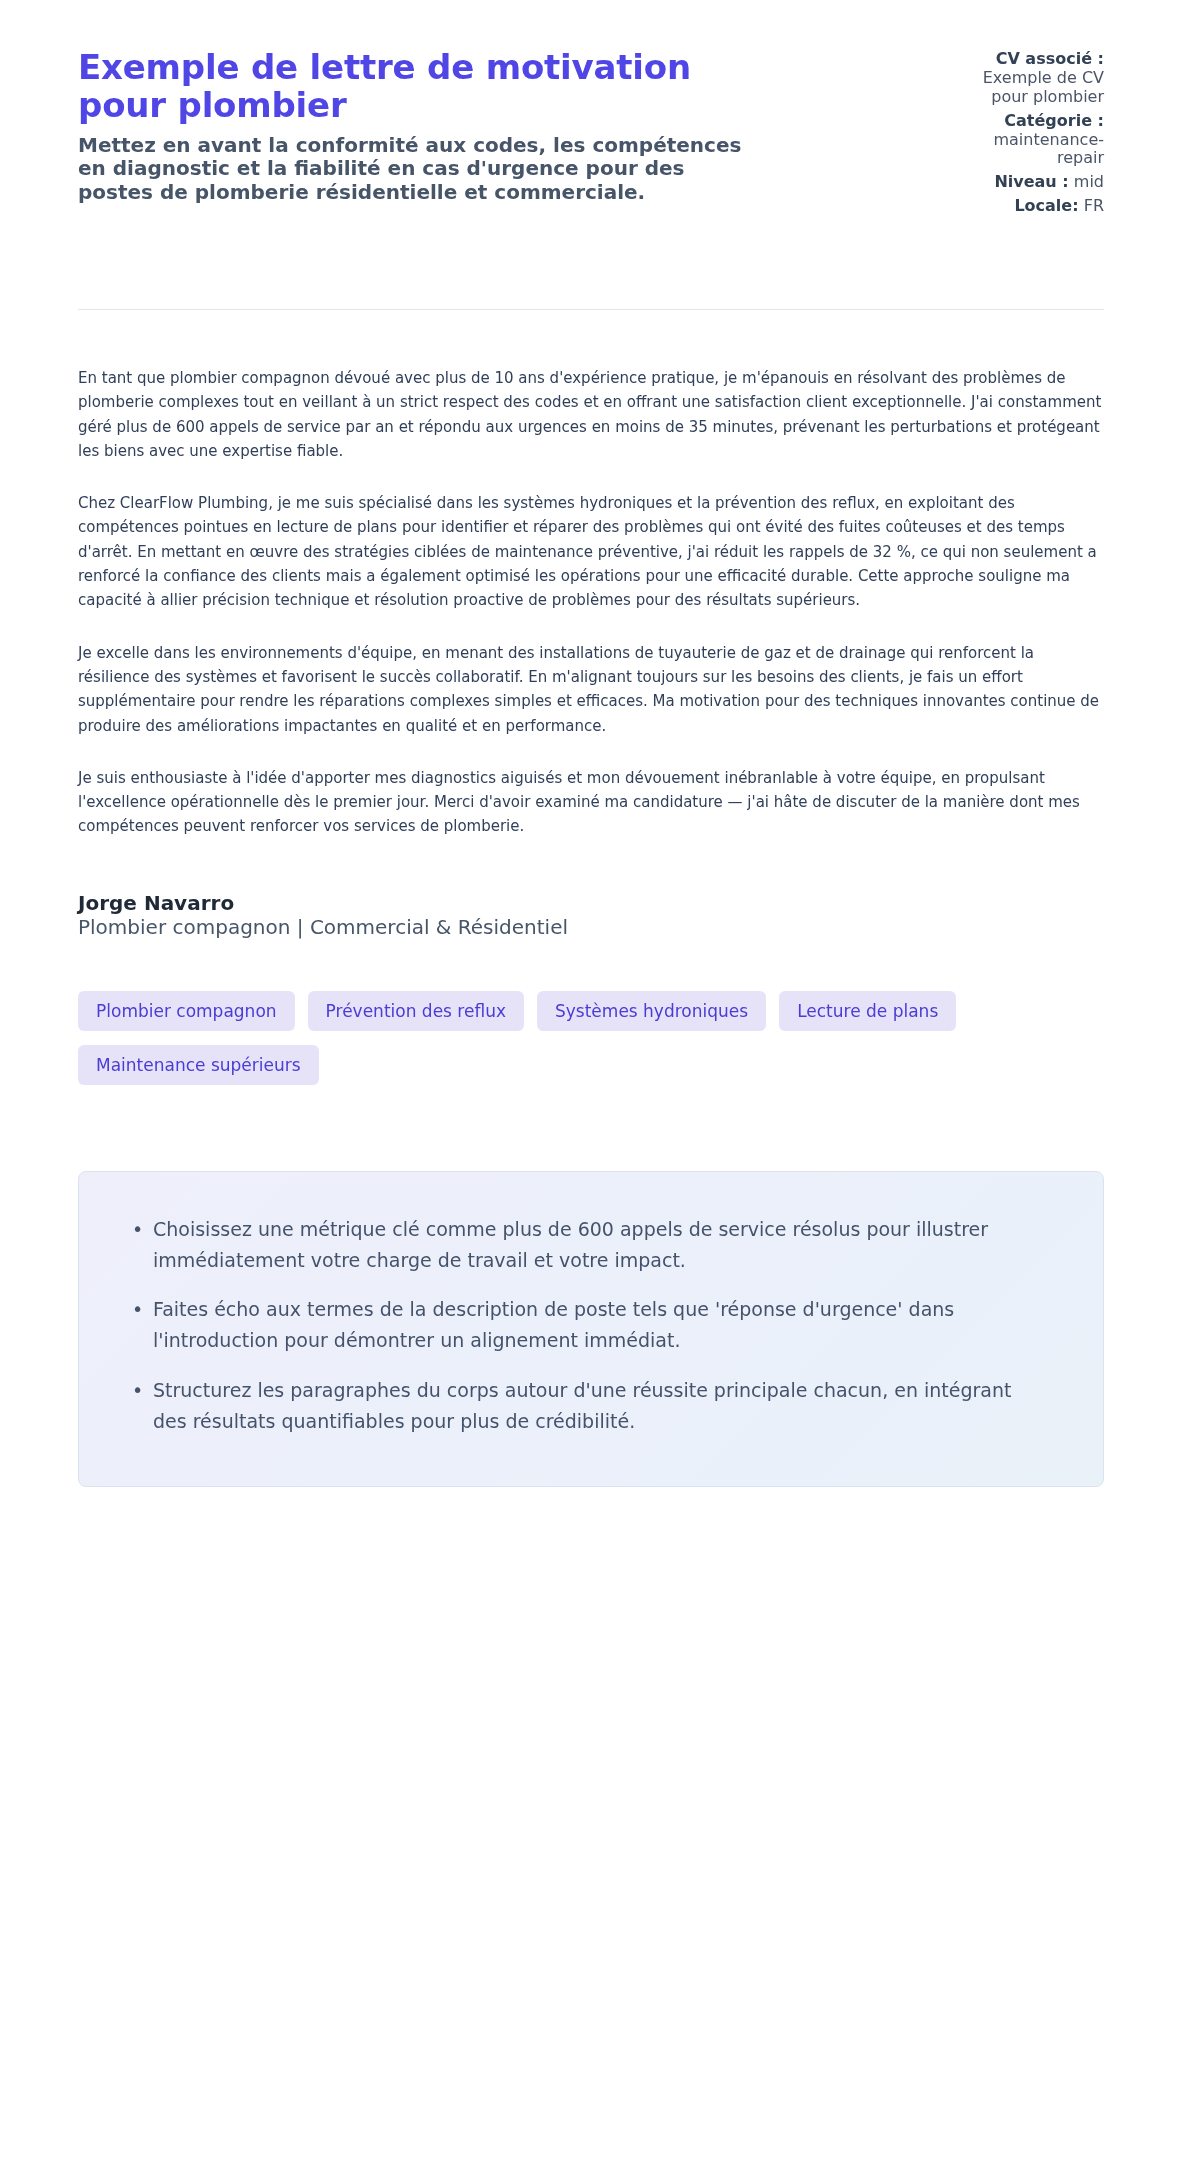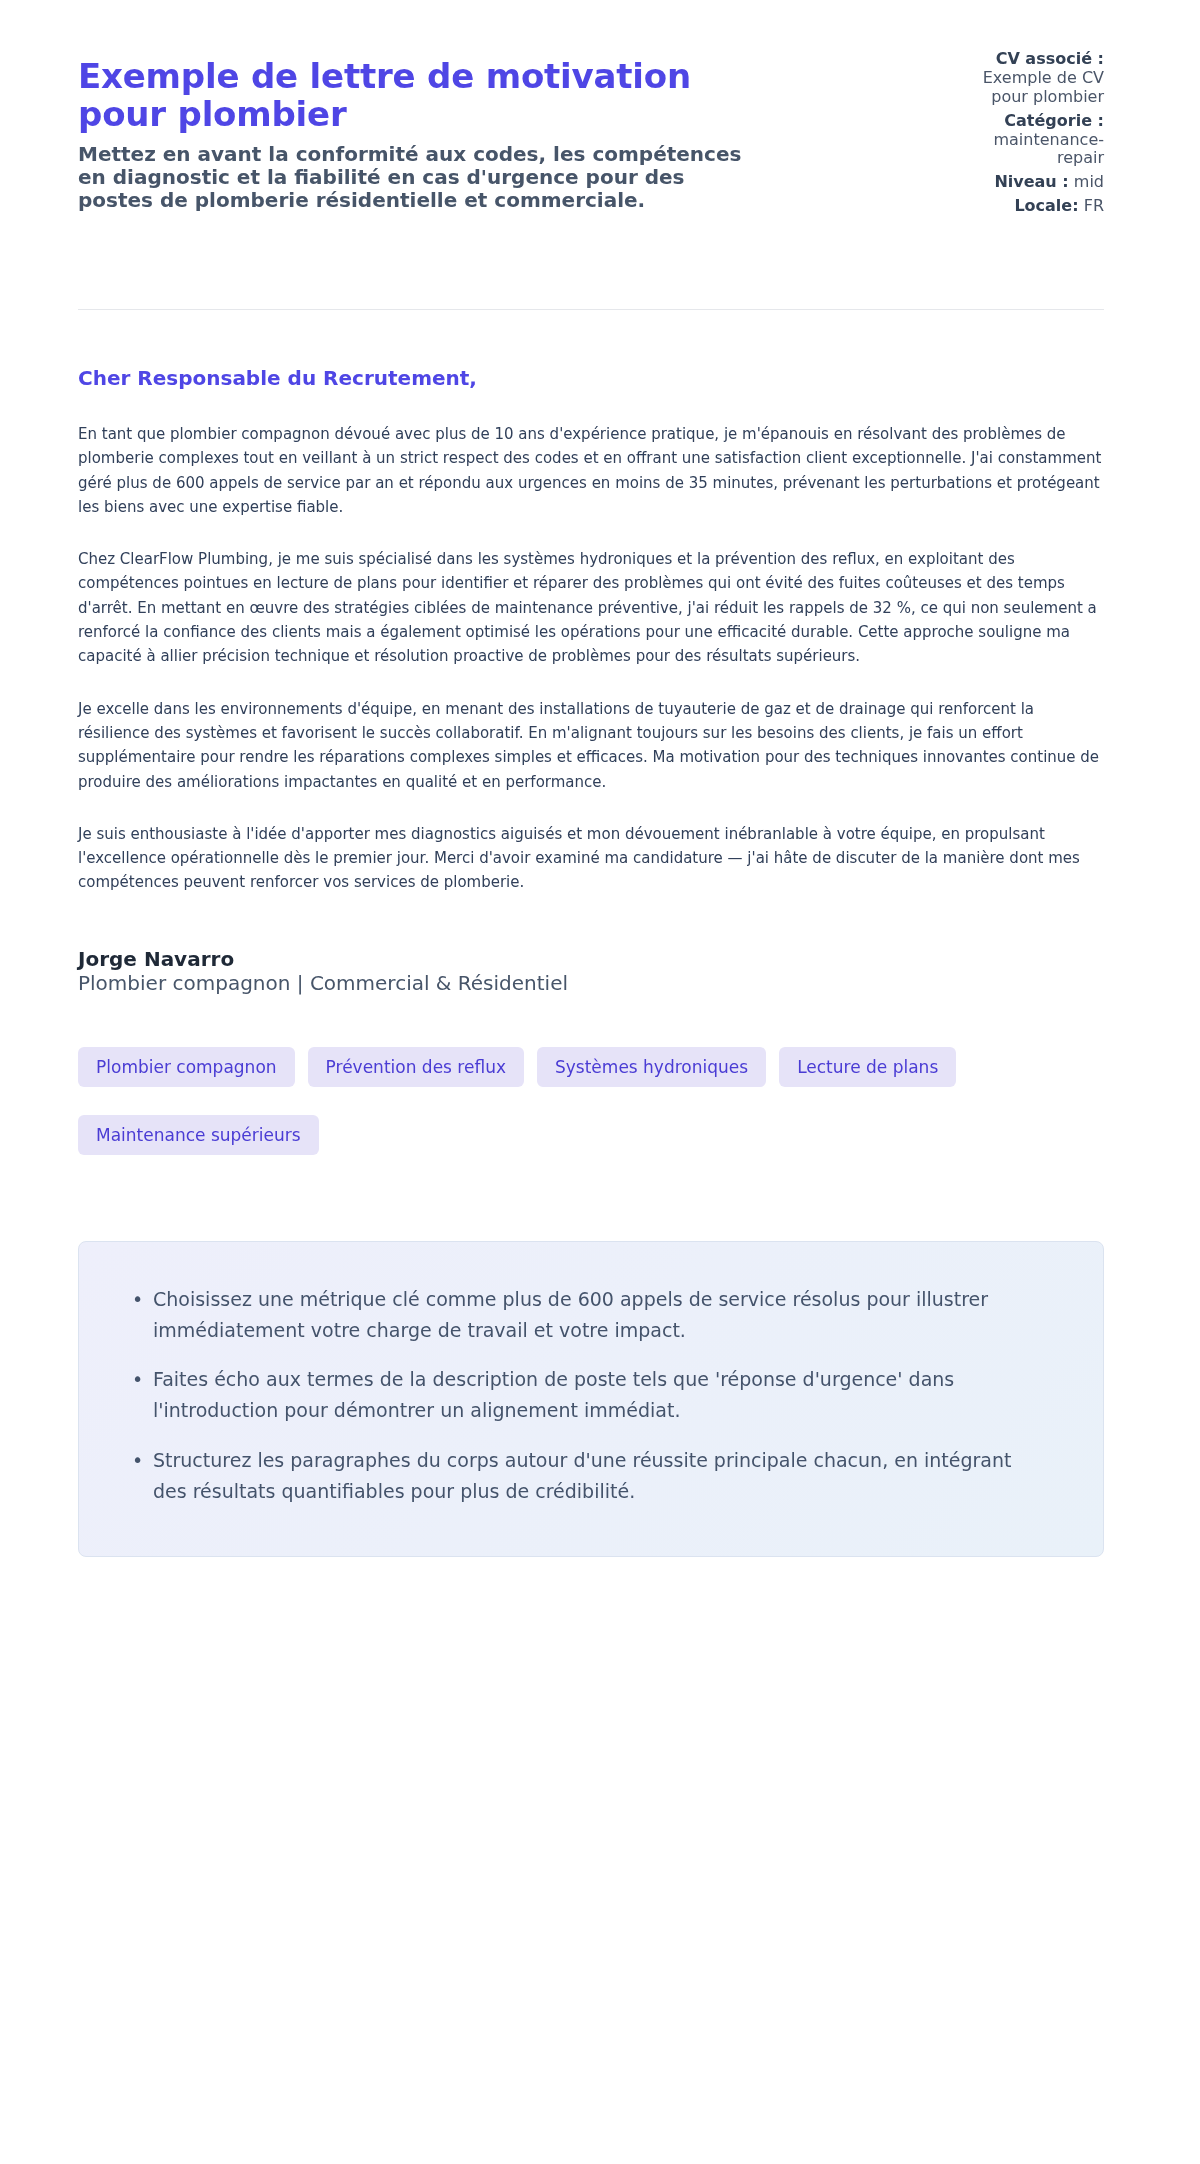--- a/index.html
+++ b/index.html
@@ -8,21 +8,21 @@
     width: 1200px;
     min-height: 2164px;
     font-family: "DejaVu Sans", "Liberation Sans", sans-serif;
     color: var(--body, #31405a);
   }
   .page {
     padding: 48px 96px 70px 78px;
   }
 
   
-  .header { display: flex; justify-content: space-between; align-items: center; }
+  .header { display: flex; justify-content: space-between; align-items: flex-start; }
   .header-left { max-width: 690px; }
   h1.title {
     color: var(--accent, #4f46e5);
     font-size: 34px;
     line-height: 1.12;
     font-weight: 700;
     letter-spacing: -0.2px;
     margin-bottom: 10px;
   }
   .subtitle {
@@ -75,21 +75,21 @@
   .sig-role {
     font-size: 20px;
     color: var(--subtitle, #475569);
   }
 
   
   .tags {
     margin-top: 52px;
     display: flex;
     flex-wrap: wrap;
-    gap: 28px 13px;
+    gap: 14px 13px;
     max-width: 900px;
   }
   .tag {
     display: inline-block;
     background: var(--tag-bg, #e6e3f8);
     color: var(--tag-text, #4a3cd4);
     font-size: 17px;
     line-height: 1;
     padding: 12px 18px 11px 18px;
     border-radius: 6px;
@@ -155,21 +155,20 @@
       <div class="meta-item">
         <span class="meta-label">Locale:</span>
         <span class="meta-value">FR</span>
       </div>
     </aside>
   </header>
 
   <hr class="divider">
 
   <section class="letter">
-    <p class="greeting">Cher Responsable du Recrutement,</p>
     <p class="para">En tant que plombier compagnon dévoué avec plus de 10 ans d'expérience pratique, je m'épanouis en résolvant des problèmes de plomberie complexes tout en veillant à un strict respect des codes et en offrant une satisfaction client exceptionnelle. J'ai constamment géré plus de 600 appels de service par an et répondu aux urgences en moins de 35 minutes, prévenant les perturbations et protégeant les biens avec une expertise fiable.</p>
     <p class="para">Chez ClearFlow Plumbing, je me suis spécialisé dans les systèmes hydroniques et la prévention des reflux, en exploitant des compétences pointues en lecture de plans pour identifier et réparer des problèmes qui ont évité des fuites coûteuses et des temps d'arrêt. En mettant en œuvre des stratégies ciblées de maintenance préventive, j'ai réduit les rappels de 32 %, ce qui non seulement a renforcé la confiance des clients mais a également optimisé les opérations pour une efficacité durable. Cette approche souligne ma capacité à allier précision technique et résolution proactive de problèmes pour des résultats supérieurs.</p>
     <p class="para">Je excelle dans les environnements d'équipe, en menant des installations de tuyauterie de gaz et de drainage qui renforcent la résilience des systèmes et favorisent le succès collaboratif. En m'alignant toujours sur les besoins des clients, je fais un effort supplémentaire pour rendre les réparations complexes simples et efficaces. Ma motivation pour des techniques innovantes continue de produire des améliorations impactantes en qualité et en performance.</p>
     <p class="para">Je suis enthousiaste à l'idée d'apporter mes diagnostics aiguisés et mon dévouement inébranlable à votre équipe, en propulsant l'excellence opérationnelle dès le premier jour. Merci d'avoir examiné ma candidature — j'ai hâte de discuter de la manière dont mes compétences peuvent renforcer vos services de plomberie.</p>
     <p class="sig-name">Jorge Navarro</p>
     <p class="sig-role">Plombier compagnon | Commercial &amp; Résidentiel</p>
   </section>
 
   <div class="tags">
     <span class="tag">Plombier compagnon</span>

